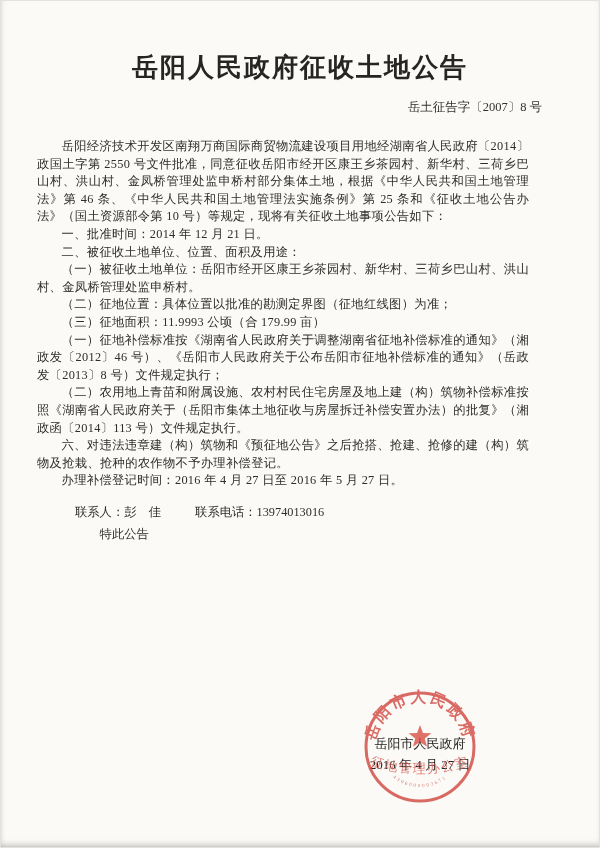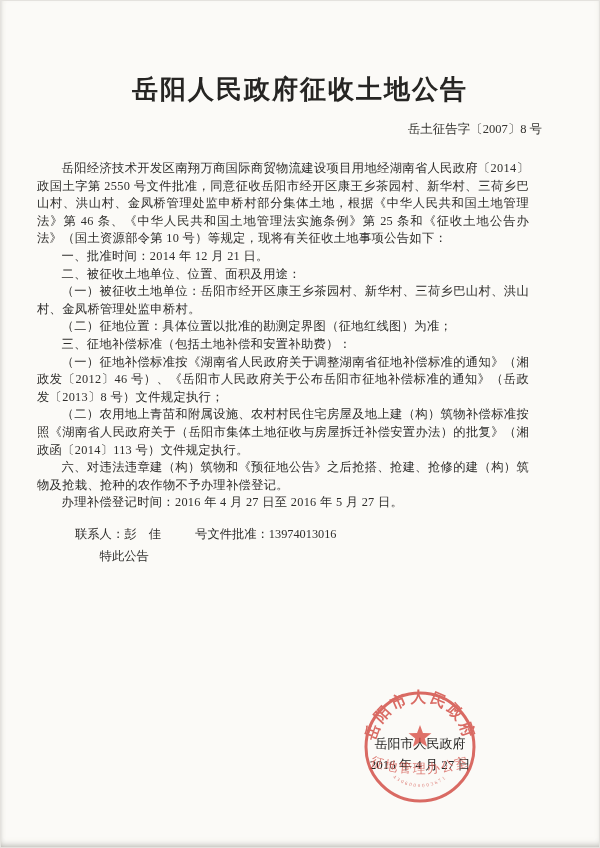--- a/index.html
+++ b/index.html
@@ -11,21 +11,21 @@
     background: #fbfaf7;
     box-shadow: inset 0 0 0 1px #e4e2de,
                 inset 0 -5px 7px -3px rgba(120,118,112,0.55),
                 inset 3px 0 6px -4px rgba(120,118,112,0.35);
     font-family: "Liberation Serif", "DejaVu Serif", serif;
     color: #2e2d2b;
     overflow: hidden;
   }
   .title {
     text-align: center;
-    padding-top: 72px;
+    padding-top: 50px;
     font-size: 26px;
     font-weight: bold;
     letter-spacing: 2px;
     color: #262523;
   }
   .doc-number {
     text-align: right;
     margin: 14px 58px 0 0;
     font-size: 12.5px;
     color: #34332f;
@@ -81,30 +81,30 @@
   <div class="title">岳阳人民政府征收土地公告</div>
 
   <div class="doc-number">岳土征告字〔2007〕8 号</div>
 
   <div class="body-text">
     <p>岳阳经济技术开发区南翔万商国际商贸物流建设项目用地经湖南省人民政府〔2014〕政国土字第 2550 号文件批准，同意征收岳阳市经开区康王乡茶园村、新华村、三荷乡巴山村、洪山村、金凤桥管理处监申桥村部分集体土地，根据《中华人民共和国土地管理法》第 46 条、《中华人民共和国土地管理法实施条例》第 25 条和《征收土地公告办法》（国土资源部令第 10 号）等规定，现将有关征收土地事项公告如下：</p>
     <p>一、批准时间：2014 年 12 月 21 日。</p>
     <p>二、被征收土地单位、位置、面积及用途：</p>
     <p>（一）被征收土地单位：岳阳市经开区康王乡茶园村、新华村、三荷乡巴山村、洪山村、金凤桥管理处监申桥村。</p>
     <p>（二）征地位置：具体位置以批准的勘测定界图（征地红线图）为准；</p>
-    <p>三、征地补偿标准（包括土地补偿和安置补助费）：</p>
+    <p>（三）征地面积：11.9993 公顷（合 179.99 亩）</p>
     <p>（一）征地补偿标准按《湖南省人民政府关于调整湖南省征地补偿标准的通知》（湘政发〔2012〕46 号）、《岳阳市人民政府关于公布岳阳市征地补偿标准的通知》（岳政发〔2013〕8 号）文件规定执行；</p>
     <p>（二）农用地上青苗和附属设施、农村村民住宅房屋及地上建（构）筑物补偿标准按照《湖南省人民政府关于（岳阳市集体土地征收与房屋拆迁补偿安置办法）的批复》（湘政函〔2014〕113 号）文件规定执行。</p>
     <p>六、对违法违章建（构）筑物和《预征地公告》之后抢搭、抢建、抢修的建（构）筑物及抢栽、抢种的农作物不予办理补偿登记。</p>
     <p>办理补偿登记时间：2016 年 4 月 27 日至 2016 年 5 月 27 日。</p>
   </div>
 
   <div class="contact-row">
     <span class="contact-person"><span>联系人：</span><span>彭　佳</span></span>
-    <span>号文件批准：</span><span>13974013016</span>
+    <span>联系电话：</span><span>13974013016</span>
   </div>
 
   <div class="closing">特此公告</div>
 
   <div class="signature-block">
     <div>岳阳市人民政府</div>
     <div>2016 年 4 月 27 日</div>
   </div>
 
   <div class="seal">

